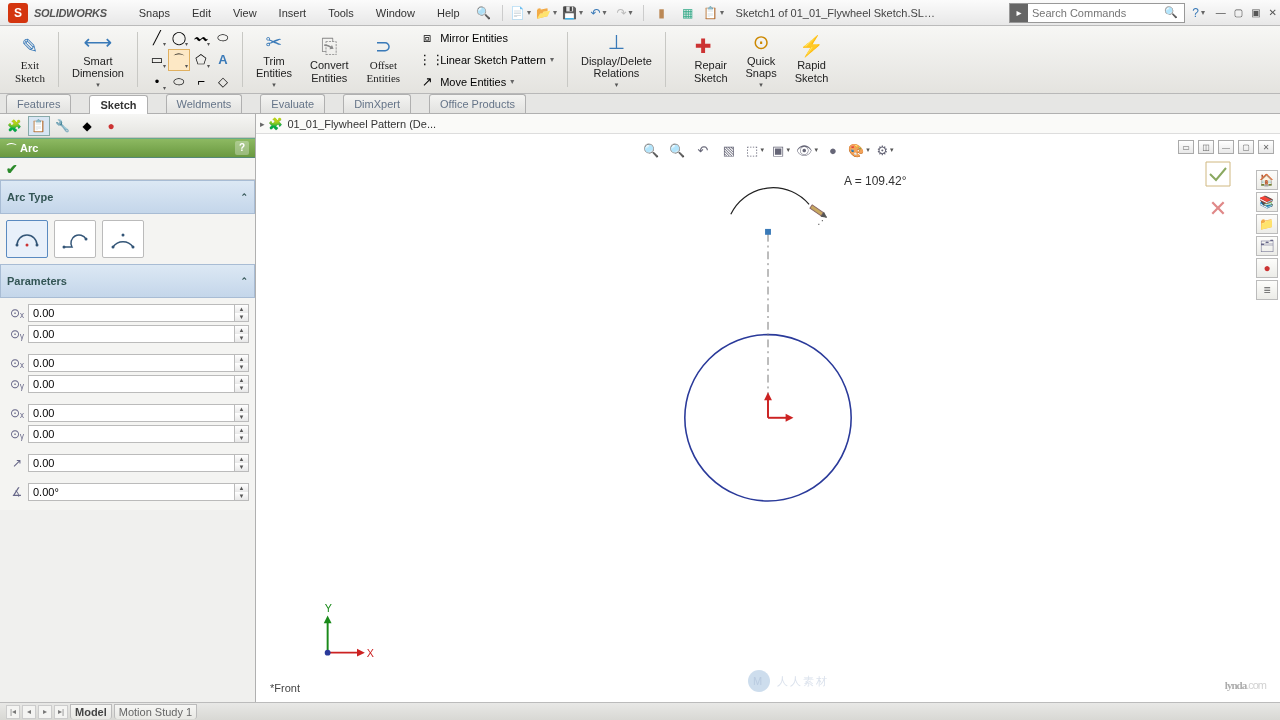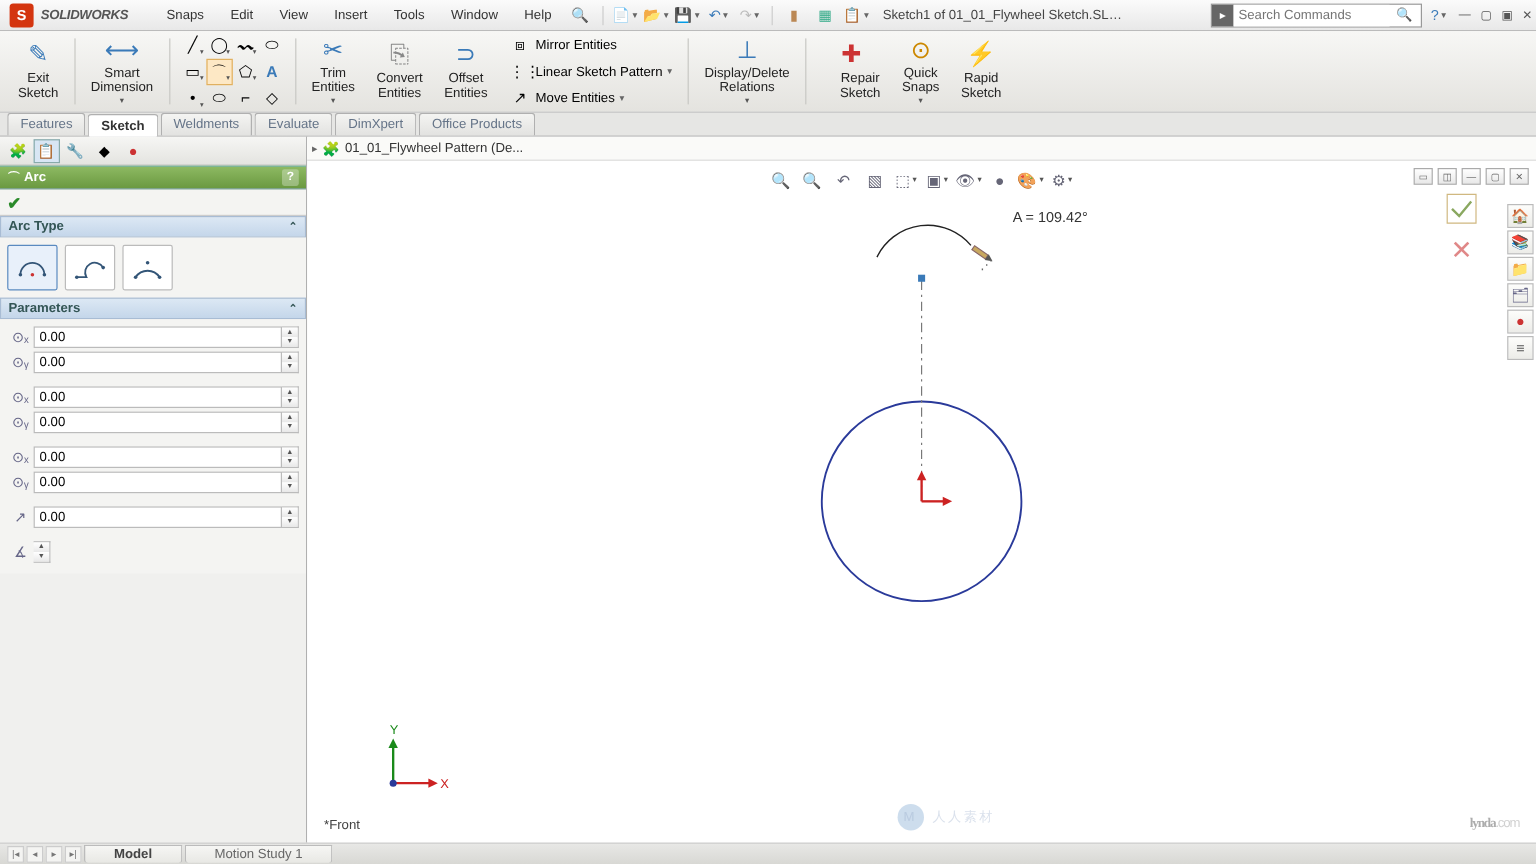--- a/index.html
+++ b/index.html
@@ -32,34 +32,34 @@
 .rbtn-sm { width: 22px; height: 22px; display: flex; align-items: center; justify-content: center; border: 1px solid transparent; font-size: 13px; position: relative; }
 .rbtn-sm.dd::after { content: "▾"; font-size: 6px; position: absolute; right: 1px; bottom: 1px; color: #555; }
 .rbtn-sm.sel { background: #fde8c5; border: 1px solid #e0b060; }
 .rstack { display: flex; flex-direction: column; justify-content: center; padding: 0 4px; }
 .rstack-row { display: flex; align-items: center; height: 22px; padding: 0 4px; border: 1px solid transparent; }
 .rstack-row .ico { width: 18px; text-align: center; font-size: 13px; }
 .rstack-row .lbl { margin-left: 4px; }
 
 
 .tabsrow { height: 20px; background: #e6e6e4; border-bottom: 1px solid #b0b0b0; display: flex; align-items: flex-end; padding-left: 6px; }
-.tab { padding: 3px 10px; border: 1px solid #b0b0b0; border-bottom: none; background: linear-gradient(#f4f4f2, #e2e2e0); color: #657488; margin-right: 2px; border-radius: 3px 3px 0 0; }
+.tab { padding: 3px 10px; border: 1px solid #b0b0b0; border-bottom: none; background: linear-gradient(#f4f4f2, #e2e2e0); color: #657488; margin-right: 18px; border-radius: 3px 3px 0 0; }
 .tab.active { background: #fff; font-weight: bold; color: #333; position: relative; top: 1px; }
 
 
 .main { display: flex; height: 588px; }
 .left-panel { width: 256px; background: #f0f0ee; border-right: 1px solid #b0b0b0; display: flex; flex-direction: column; }
 .lp-toolbar { height: 24px; background: linear-gradient(#f6f6f4, #e4e4e0); border-bottom: 1px solid #c4c4c0; display: flex; align-items: center; padding-left: 4px; gap: 2px; }
 .lp-tbtn { width: 22px; height: 20px; display: flex; align-items: center; justify-content: center; border: 1px solid transparent; font-size: 12px; }
 .lp-tbtn.sel { background: #d8e6f4; border: 1px solid #8aa; }
 .pm-header { height: 20px; background: linear-gradient(#8db962, #6a9940); color: #fff; display: flex; align-items: center; padding: 0 6px; font-weight: bold; border-top: 1px solid #6a8; border-bottom: 1px solid #587; }
 .pm-header .help { margin-left: auto; width: 14px; height: 14px; background: rgba(255,255,255,0.3); border-radius: 2px; text-align: center; line-height: 14px; font-size: 10px; }
 .pm-ok { height: 22px; display: flex; align-items: center; padding-left: 6px; border-bottom: 1px solid #ccc; background: #f4f4f2; }
 .pm-ok .ok { color: #2a8a2a; font-size: 14px; font-weight: bold; }
-.pm-sec-head { height: 18px; background: linear-gradient(#dce8f4, #c4d6ea); border: 1px solid #a8bcd4; display: flex; align-items: center; padding: 0 6px; color: #355; font-weight: bold; }
+.pm-sec-head { height: 34px; background: linear-gradient(#dce8f4, #c4d6ea); border: 1px solid #a8bcd4; display: flex; align-items: center; padding: 0 6px; color: #355; font-weight: bold; }
 .pm-sec-head .coll { margin-left: auto; font-size: 9px; }
 .pm-sec-body { padding: 6px; background: #f4f4f2; }
 .arc-types { display: flex; gap: 6px; }
 .arc-type { width: 42px; height: 38px; border: 1px solid #bbb; background: #fff; display: flex; align-items: center; justify-content: center; border-radius: 2px; }
 .arc-type.sel { border: 1px solid #5a8ac0; background: #e8f0fa; }
 .arc-type svg { width: 30px; height: 28px; }
 .param-row { display: flex; align-items: center; margin-bottom: 3px; }
 .param-row .pico { width: 22px; text-align: center; color: #668; font-size: 12px; }
 .param-row input { flex: 1; height: 18px; border: 1px solid #bbb; padding: 0 4px; background: #fff; font-size: 11px; }
 .param-row .spin { width: 14px; display: flex; flex-direction: column; border: 1px solid #bbb; border-left: none; }
@@ -83,21 +83,21 @@
 svg.sketch { position: absolute; top: 20px; left: 0; width: 100%; height: calc(100% - 40px); }
 .angle-readout { position: absolute; top: 60px; left: 588px; font-size: 12px; color: #333; }
 .view-label { position: absolute; bottom: 8px; left: 14px; font-weight: normal; color: #444; }
 .watermark { position: absolute; right: 14px; bottom: 6px; font-size: 26px; color: rgba(120,120,120,0.35); font-weight: 300; letter-spacing: -1px; }
 .watermark b { color: rgba(90,90,90,0.5); font-weight: 600; font-family: Liberation Serif, serif; }
 .watermark2 { position: absolute; left: 48%; bottom: 10px; font-size: 20px; color: rgba(150,170,200,0.35); letter-spacing: 2px; }
 
 
 .btm-tabs { height: 18px; background: linear-gradient(#e8e8e6,#d8d8d4); border-top: 1px solid #bbb; display: flex; align-items: center; padding-left: 6px; }
 .btm-nav { width: 14px; height: 14px; border: 1px solid #ccc; background: #f4f4f2; font-size: 8px; display: flex; align-items: center; justify-content: center; margin-right: 2px; color: #777; }
-.btm-tab { padding: 1px 24px; border: 1px solid #bbb; border-bottom: none; background: linear-gradient(#f6f6f4,#e8e8e4); margin-right: 2px; border-radius: 0 0 3px 3px; font-weight: bold; color: #444; }
+.btm-tab { padding: 1px 4px; border: 1px solid #bbb; border-bottom: none; background: linear-gradient(#f6f6f4,#e8e8e4); margin-right: 2px; border-radius: 0 0 3px 3px; font-weight: bold; color: #444; }
 .btm-tab.inactive { font-weight: normal; color: #666; }
 </style>
 </head>
 <body>
 
 <div class="menubar">
   <div class="sw-logo">S</div>
   <div class="sw-name">SOLIDWORKS</div>
   <div class="menu-item">Snaps</div>
   <div class="menu-item">Edit</div>
@@ -127,21 +127,21 @@
   <span class="qa-icon" style="color:#3a7ab8;">?<span class="qa-dd">▾</span></span>
   <span class="wctrl">—</span>
   <span class="wctrl">▢</span>
   <span class="wctrl">▣</span>
   <span class="wctrl">✕</span>
 </div>
 
 <div class="ribbon">
   <div class="rbtn-lg">
     <div class="ricon" style="color:#3a7ab8;">✎</div>
-    <div class="rlabel" style="white-space:pre;">Exit
+    <div class="rlabel" style="white-space:pre;font-family:Liberation Serif, serif;">Exit
 Sketch</div>
   </div>
   <div class="rsep"></div>
   <div class="rbtn-lg">
     <div class="ricon" style="color:#3a7ab8;">⟷</div>
     <div class="rlabel" style="white-space:pre;">Smart
 Dimension</div>
     <div class="rdd">▾</div>
   </div>
   <div class="rsep"></div>
@@ -166,21 +166,21 @@
 Entities</div>
     <div class="rdd">▾</div>
   </div>
   <div class="rbtn-lg">
     <div class="ricon" style="color:#888;">⎘</div>
     <div class="rlabel" style="white-space:pre;">Convert
 Entities</div>
   </div>
   <div class="rbtn-lg">
     <div class="ricon" style="color:#3a7ab8;">⊃</div>
-    <div class="rlabel" style="white-space:pre;">Offset
+    <div class="rlabel" style="white-space:pre;font-family:Liberation Serif, serif;">Offset
 Entities</div>
   </div>
   <div class="rstack">
     <div class="rstack-row">
         <span class="ico">⧈</span>
         <span class="lbl">Mirror Entities</span>
       </div>
     <div class="rstack-row">
         <span class="ico">⋮⋮</span>
         <span class="lbl">Linear Sketch Pattern</span>
@@ -336,20 +336,21 @@
           <span class="pico">↗</span>
           <input value="0.00" style="">
           <div class="spin">
             <div>▲</div>
             <div>▼</div>
           </div>
         </div>
       <div style="height:8px;"></div>
       <div class="param-row">
           <span class="pico">∡</span>
+          <input value="0.00°" style="">
           <div class="spin">
             <div>▲</div>
             <div>▼</div>
           </div>
         </div>
     </div>
   </div>
 
   <div class="canvas-wrap">
     <div class="fm-bar">

